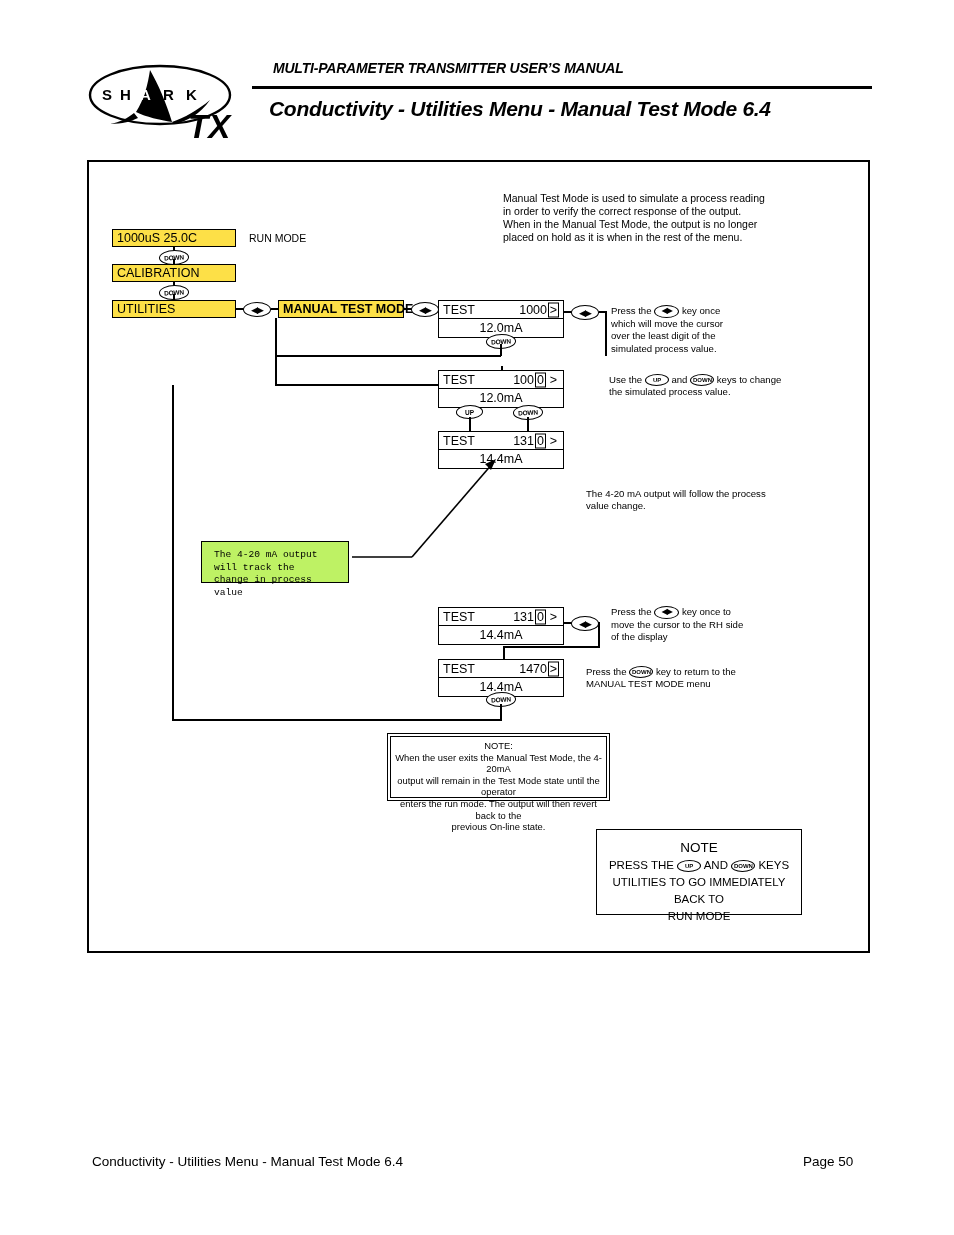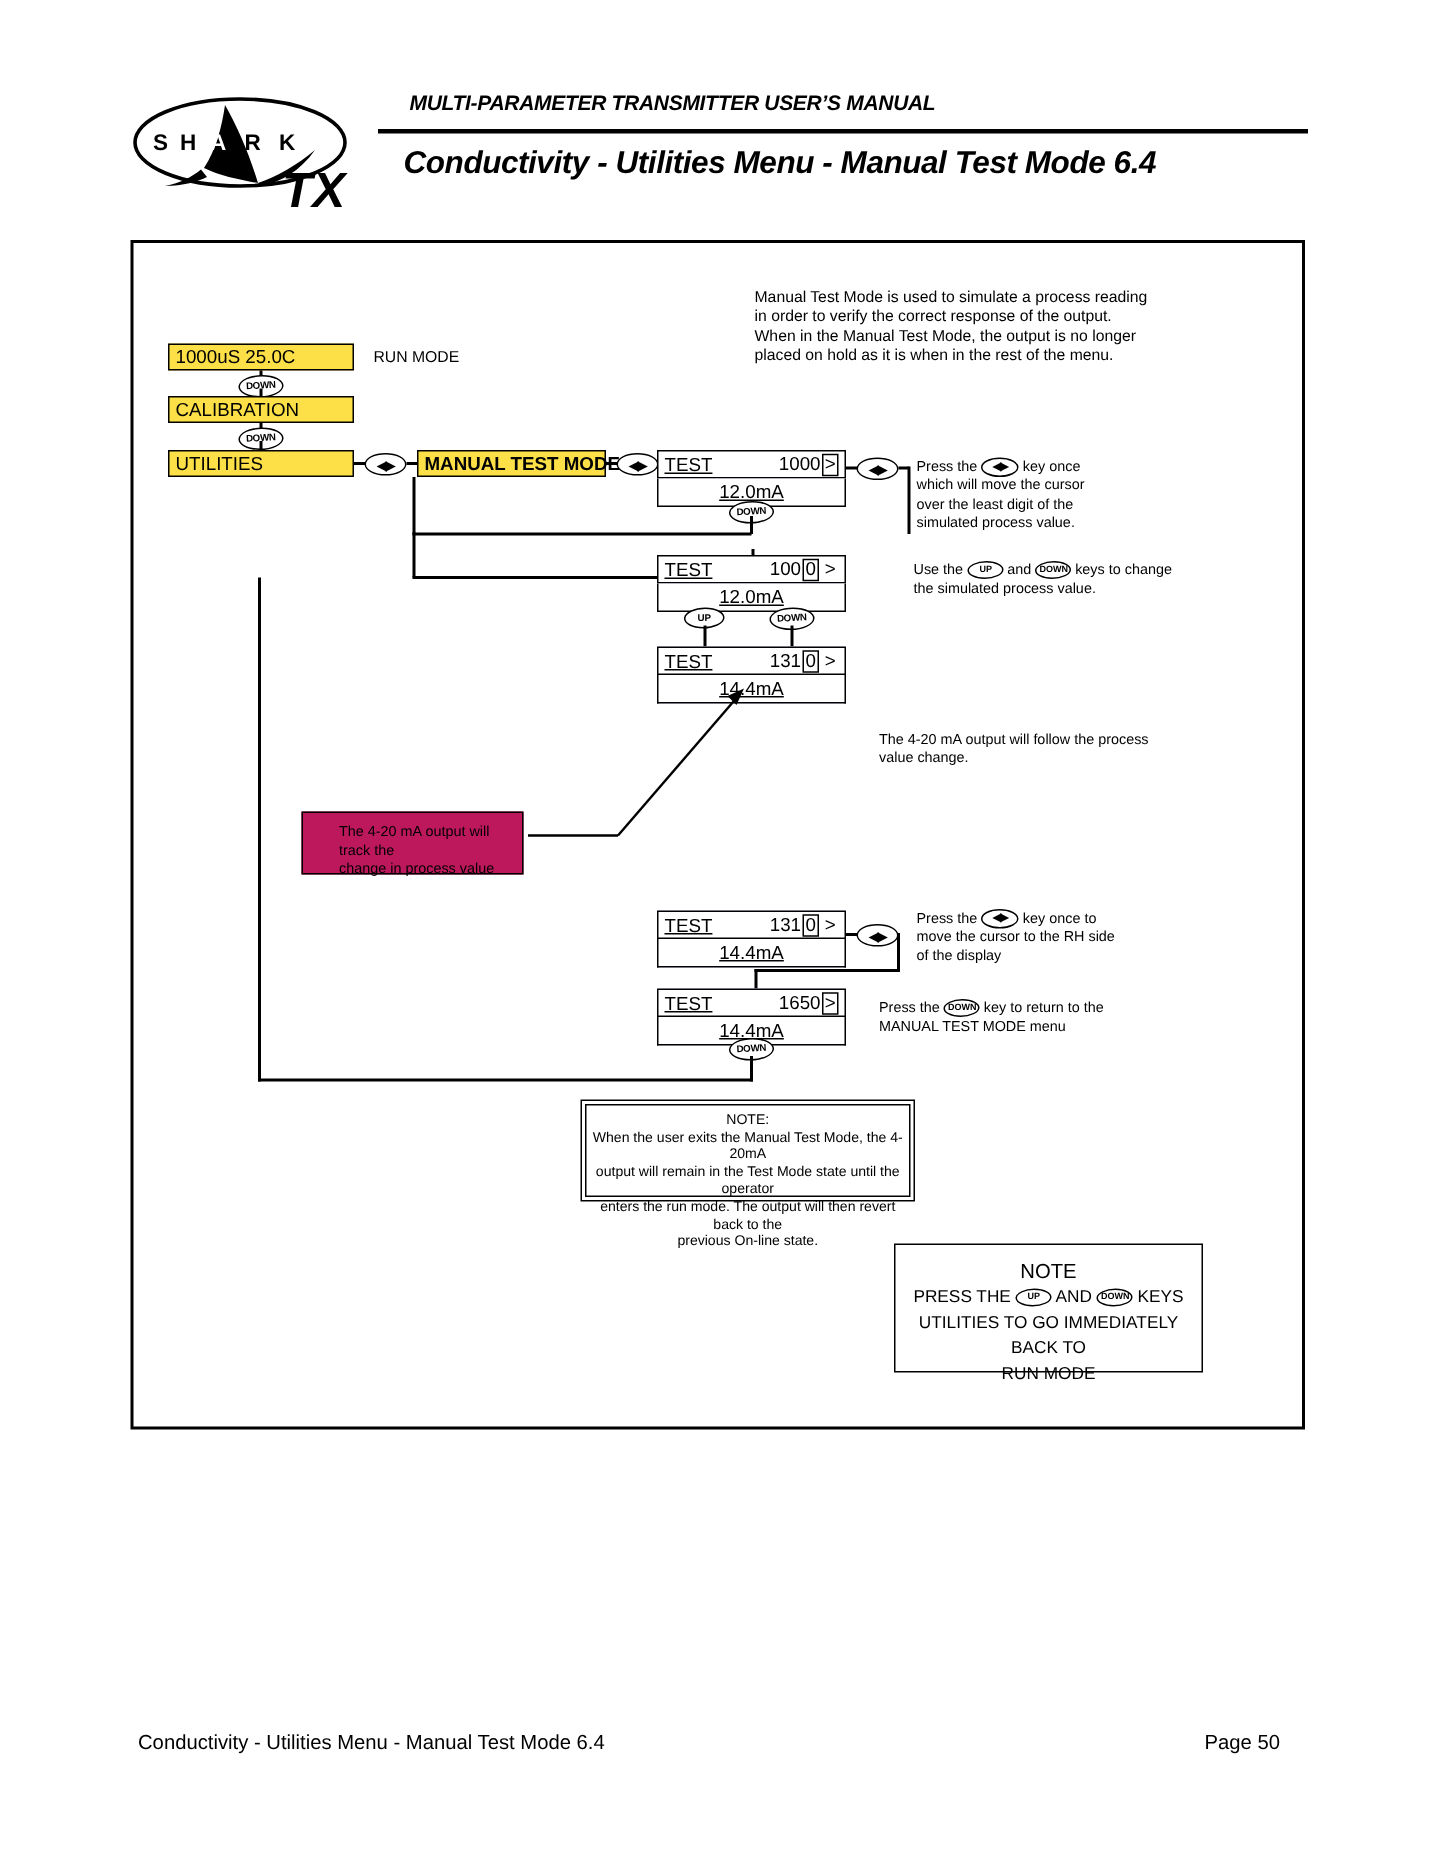--- a/index.html
+++ b/index.html
@@ -52,22 +52,21 @@
     background: #fde047;
     font-size: 12.5px;
     line-height: 1;
     display: flex;
     align-items: center;
     padding: 0 4px;
     white-space: nowrap;
   }
   .lcd-2line {
     box-sizing: border-box;
-    background: #c4b5fd;
-    text-decoration: underline;
+    background: #3b82f6;
   }
   .lcd-row {
     border: 1.6px solid #000;
     box-sizing: border-box;
     height: 19px;
     display: flex;
     align-items: center;
     font-size: 12.5px;
     position: relative;
     background: #fff;
@@ -136,23 +135,24 @@
   .lnh-t { height: 2.2px; }
   .lnv-t { width: 2.2px; }
 
   .cap { position: absolute; font-size: 9.6px; line-height: 12.4px; }
   .cap-md { font-size: 10.5px; line-height: 13px; }
 
   .textbox {
     position: absolute;
     border: 1.6px solid #000;
     box-sizing: border-box;
-    background: #be185d;
+    background: #bef264;
     font-size: 9.6px; line-height: 12.6px;
-    padding: 7px 8px 0 24px;
+    padding: 7px 8px 0 12px;
+    font-family: Liberation Mono, monospace;
   }
 
   #note-box {
     position: absolute;
     border: 1.6px solid #000;
     background: #fff;
     box-sizing: border-box;
     padding: 2px;
   }
   #note-box .inner {
@@ -382,21 +382,21 @@
 </div>
 
 <div class="ln lnv abs" style="left:598px; top:622px; height:25px;"></div>
 <div class="ln lnh abs" style="left:503px; top:646px; width:97px;"></div>
 <div class="ln lnv abs" style="left:503px; top:646px; height:14px;"></div>
 
 <div class="lcd-2line abs" style="left:438px; top:659px; width:126px;">
   <div class="lcd-row">
     <span class="row-left">TEST</span>
     <span class="row-right">
-      <span>1650</span>
+      <span>1470</span>
       <span class="cursor-cell">&gt;</span>
     </span>
   </div>
   <div class="lcd-row second">14.4mA</div>
 </div>
 
 <div class="cap abs" style="left:586px; top:666px; width:200px;">
   <div>
     <span>Press the</span>
     <span class="ikey ikey-ud">

